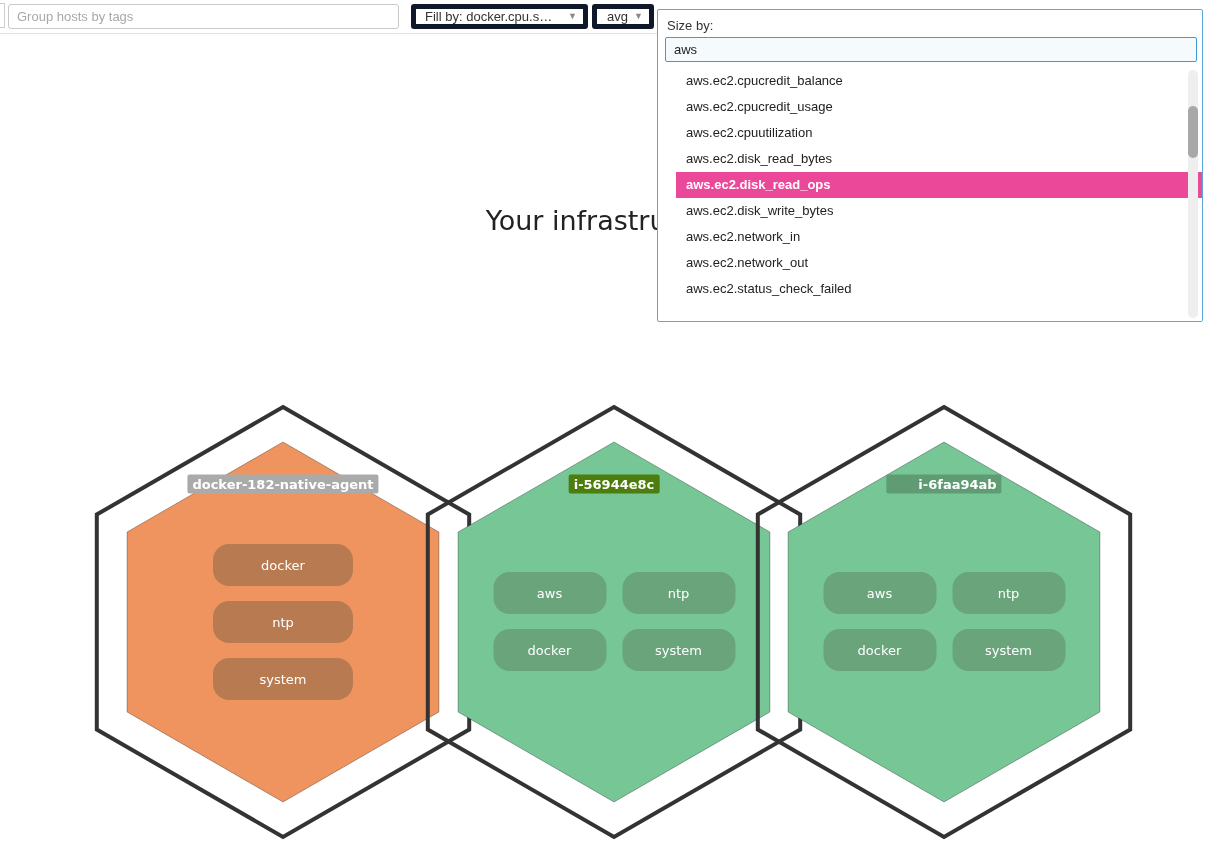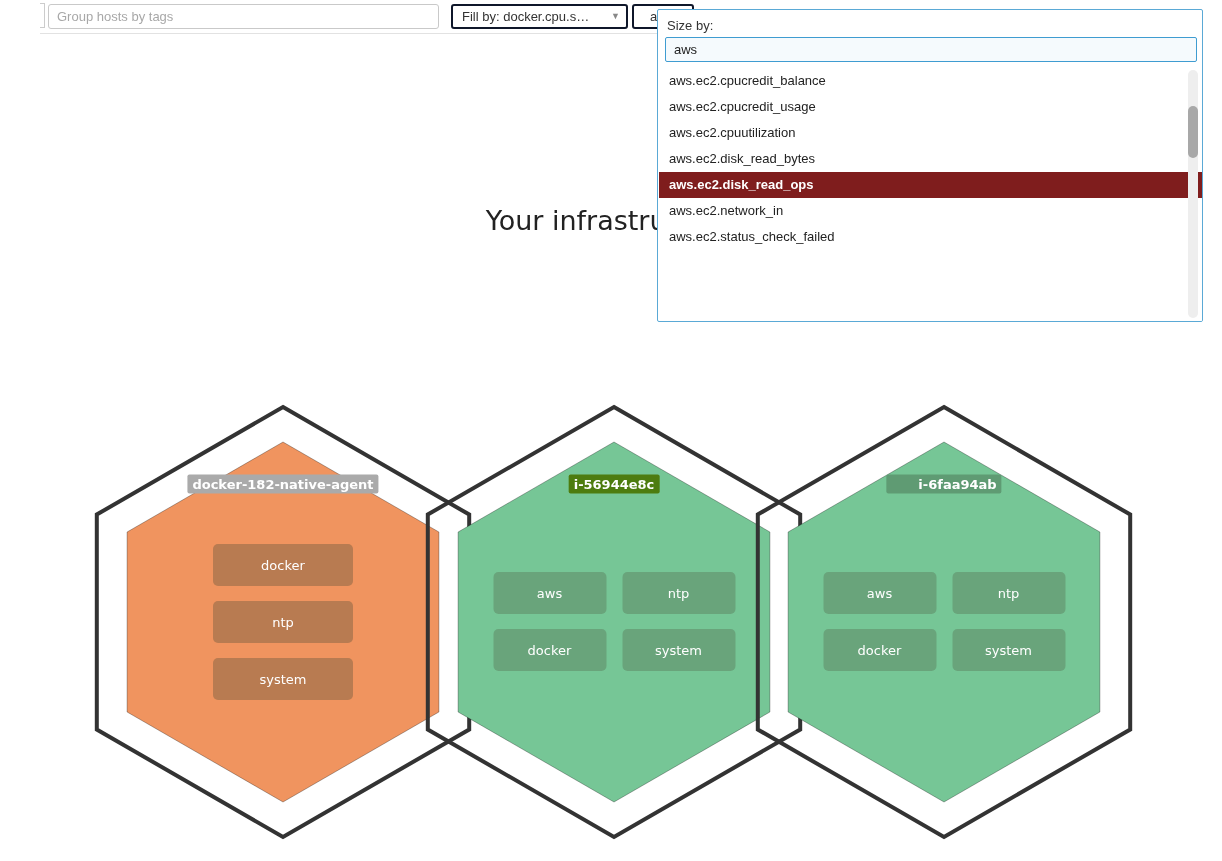--- a/index.html
+++ b/index.html
@@ -17,21 +17,20 @@
   }
 
   
   .toolbar {
     position: absolute;
     left: 0; top: 0;
     width: 1096px;
     height: 33px;
     background: #ffffff;
     border-bottom: 1px solid #e2e2e2;
-    margin-left: 40px;
   }
   .toolbar-edge {
     position: absolute;
     left: 0; top: 3px;
     width: 5px; height: 25px;
     border: 1px solid #cccccc;
     border-left: none;
     background: #ffffff;
     box-sizing: border-box;
   }
@@ -49,21 +48,21 @@
     padding: 0 8px;
     outline: none;
   }
   .group-input::placeholder { color: #a8a8a8; }
 
   .select-box {
     position: absolute;
     top: 4px;
     height: 25px;
     box-sizing: border-box;
-    border: 2px solid #0f172a;
+    border: 5px solid #0f172a;
     border-radius: 3px;
     background: #ffffff;
     font-size: 13px;
     color: #333333;
     display: flex;
     align-items: center;
     padding: 0 6px 0 9px;
     cursor: pointer;
     white-space: nowrap;
   }
@@ -107,37 +106,37 @@
     border-radius: 2px;
     background: #f5fafd;
     font-family: "Liberation Sans", sans-serif;
     font-size: 13px;
     color: #222222;
     padding: 0 8px;
     outline: none;
   }
   .sizeby-list {
     position: absolute;
-    left: 1px; top: 58px;
+    left: 18px; top: 58px;
     width: 544px;
     height: 253px;
     overflow: hidden;
     background: #ffffff;
   }
   .sizeby-option {
     height: 26px;
     line-height: 26px;
     padding: 0 10px;
     font-size: 13px;
     color: #222222;
     white-space: nowrap;
     cursor: pointer;
   }
   .sizeby-option.selected {
-    background: #7f1d1d;
+    background: #ec4899;
     color: #ffffff;
     font-weight: bold;
   }
   .sizeby-scrolltrack {
     position: absolute;
     right: 4px; top: 60px;
     width: 10px;
     height: 248px;
     background: #eeeeee;
     border-radius: 5px;
@@ -181,21 +180,21 @@
     white-space: nowrap;
     z-index: 20;
     font-family: "DejaVu Sans", sans-serif;
   }
   .pill {
     position: absolute;
     transform: translate(-50%, -50%);
     display: flex;
     align-items: center;
     justify-content: center;
-    border-radius: 5px;
+    border-radius: 16px;
     color: #ffffff;
     font-size: 13px;
     z-index: 18;
     font-family: "DejaVu Sans", sans-serif;
   }
 </style>
 </head>
 <body>
 
 <div id="page">
@@ -249,21 +248,23 @@
     <div class="sizeby-title">Size by:</div>
 
     <input class="sizeby-input" type="text" value="aws" style="">
 
     <div class="sizeby-list" id="sizeby-list">
         <div class="sizeby-option">aws.ec2.cpucredit_balance</div>
         <div class="sizeby-option">aws.ec2.cpucredit_usage</div>
         <div class="sizeby-option">aws.ec2.cpuutilization</div>
         <div class="sizeby-option">aws.ec2.disk_read_bytes</div>
         <div class="sizeby-option selected">aws.ec2.disk_read_ops</div>
+        <div class="sizeby-option">aws.ec2.disk_write_bytes</div>
         <div class="sizeby-option">aws.ec2.network_in</div>
+        <div class="sizeby-option">aws.ec2.network_out</div>
         <div class="sizeby-option">aws.ec2.status_check_failed</div>
       </div>
 
     <div class="sizeby-scrolltrack"></div>
     <div class="sizeby-scrollthumb"></div>
   </div>
 
 </div>
 
 </body></html>

